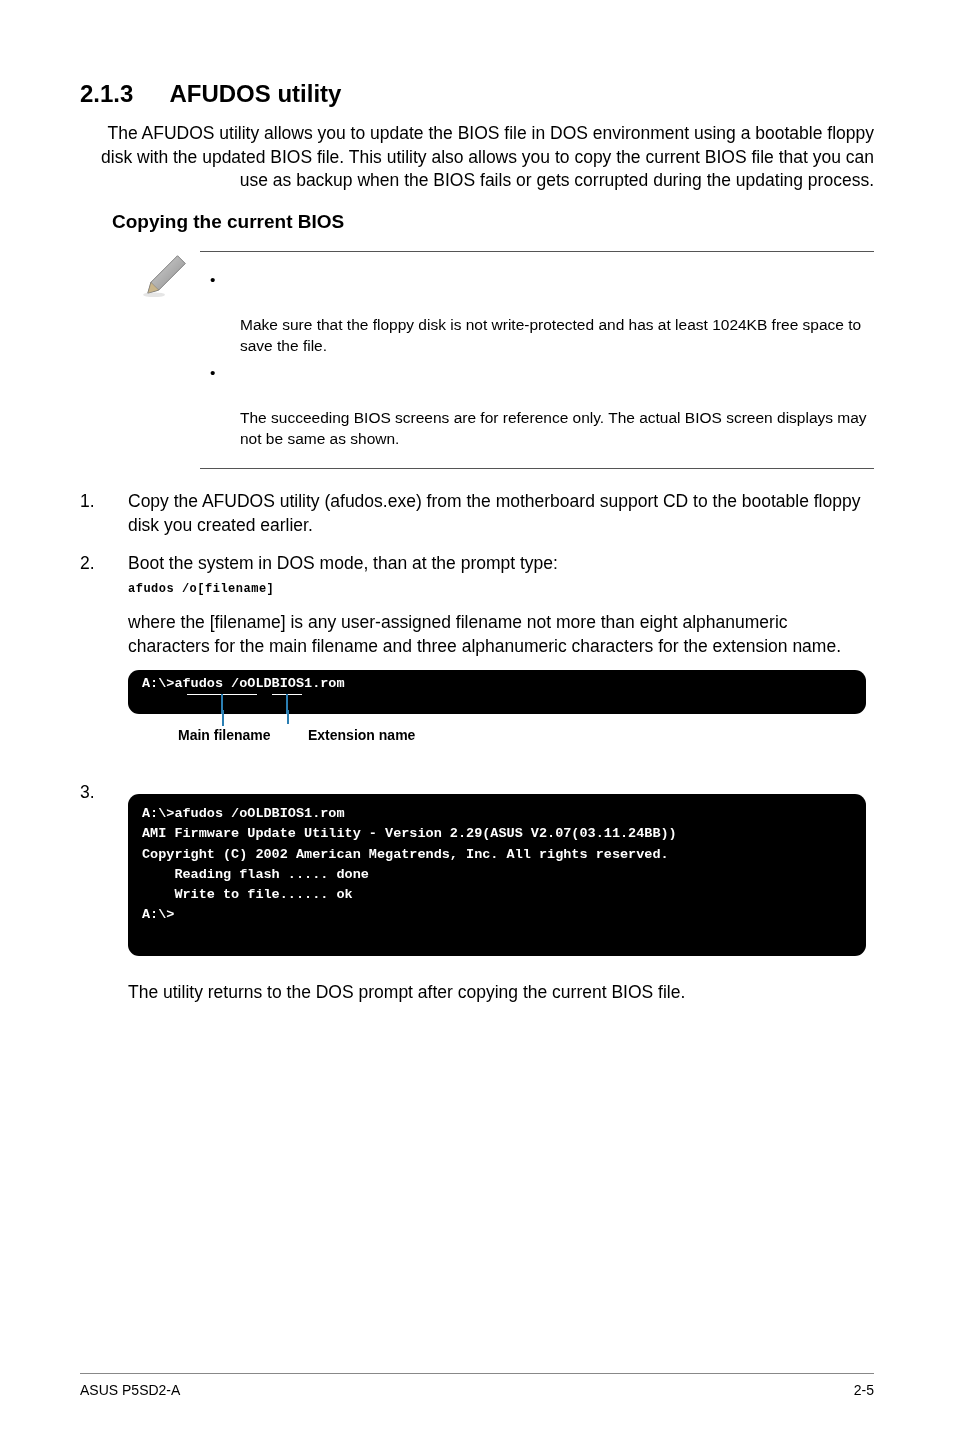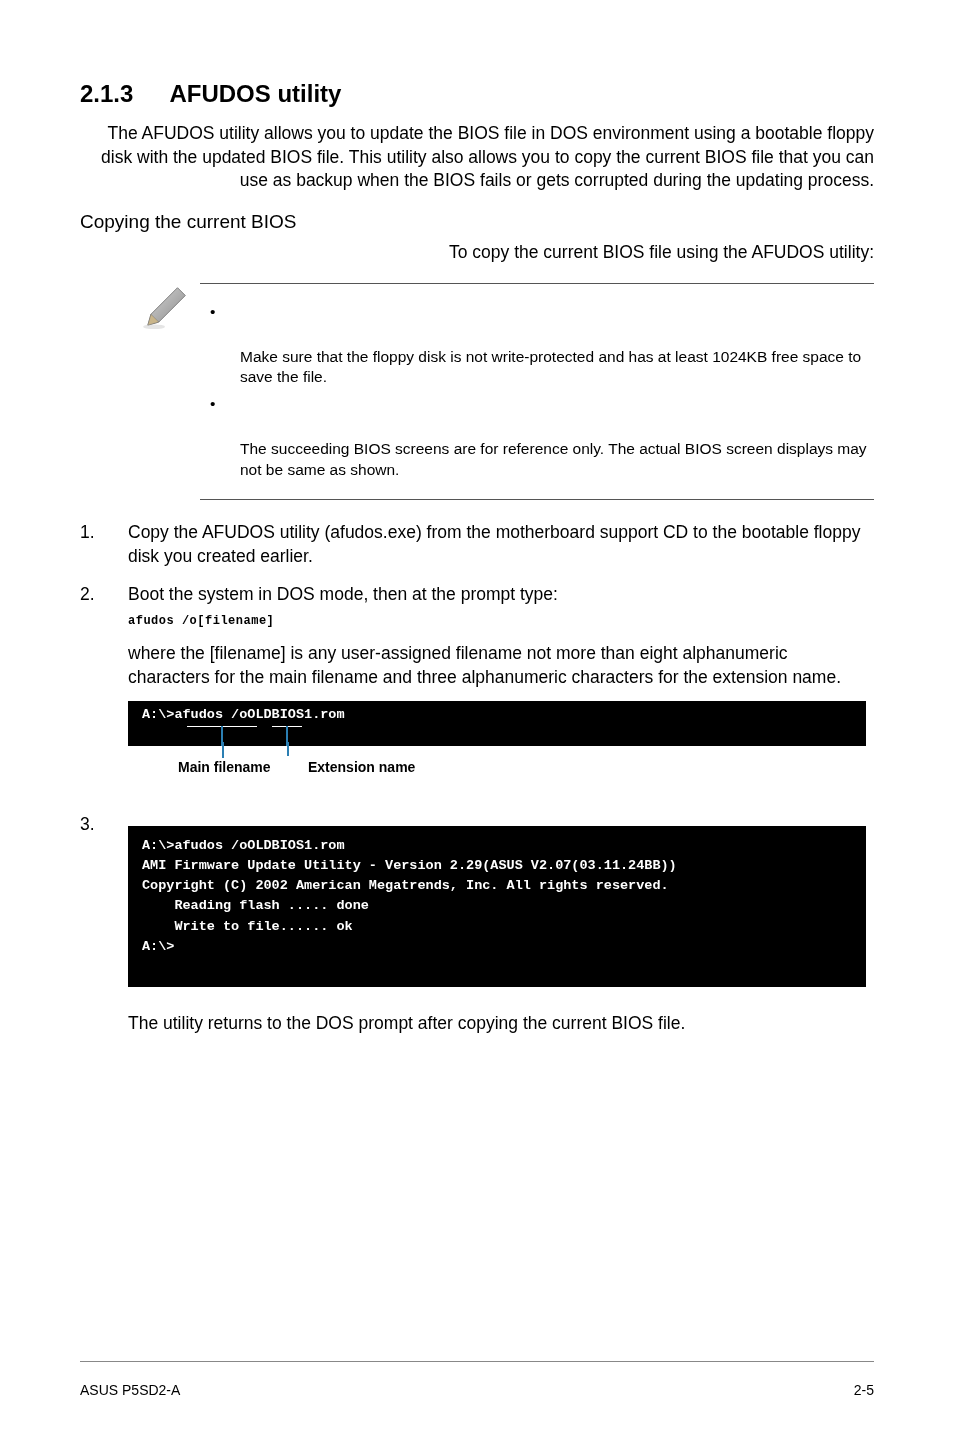--- a/index.html
+++ b/index.html
@@ -1,63 +1,62 @@
 <!DOCTYPE html>
 <html><head>
 <meta charset="utf-8">
 <style>
   * { box-sizing: border-box; margin: 0; padding: 0; }
   html, body { width: 954px; height: 1438px; background: #fff; font-family: Arial, Helvetica, sans-serif; color: #000; }
   .page { padding: 80px 80px 30px 80px; position: relative; height: 100%; }
   h2.section-title { font-size: 24px; font-weight: bold; margin-bottom: 14px; }
   .section-num { display: inline-block; margin-right: 36px; }
   p.body { font-size: 17.5px; line-height: 1.35; margin-bottom: 18px; text-align: right; }
-  h3.sub { font-size: 19px; font-weight: normal; margin-top: 18px; margin-bottom: 8px; }
+  h3.sub { font-size: 19px; font-weight: bold; margin-top: 18px; margin-bottom: 8px; margin-left: 32px; }
 
   .note-block { display: flex; align-items: flex-start; margin: 18px 0 20px 60px; }
   .note-icon { width: 60px; flex: 0 0 60px; }
   .note-lines { flex: 1; border-top: 1px solid #555; border-bottom: 1px solid #555; padding: 12px 0 12px 10px; }
   .note-lines ul { list-style: none; }
   .note-lines li { font-size: 15.5px; line-height: 1.35; margin: 6px 0; display: flex; }
   .note-lines li .bullet { width: 30px; flex: 0 0 30px; text-align: left; }
   .note-lines li .txt { flex: 1; margin-top: 45px; }
 
   ol.steps { list-style: none; margin-top: 18px; }
   ol.steps > li { display: flex; font-size: 17.5px; line-height: 1.38; margin-bottom: 14px; }
   ol.steps > li > .num { width: 48px; flex: 0 0 48px; }
   ol.steps > li > .content { flex: 1; }
   .mono { font-family: "Courier New", monospace; font-size: 12px; font-weight: bold; letter-spacing: 0.5px; }
   .para-indent { margin-top: 12px; margin-bottom: 12px; }
 
-  .terminal { background: #000; color: #fff; font-family: "Courier New", monospace; font-size: 13.5px; font-weight: bold; padding: 10px 14px; margin: 8px 8px 6px 0; line-height: 1.5; white-space: pre; border-radius: 0; position: relative; }
+  .terminal { background: #000; color: #fff; font-family: "Courier New", monospace; font-size: 13.5px; font-weight: bold; padding: 10px 14px; margin: 8px 8px 6px 0; line-height: 1.5; white-space: pre; border-radius: 11px; position: relative; }
   .term-small { padding: 4px 14px 0 14px; }
 
   .diagram { position: relative; height: 40px; margin-top: -4px; margin-bottom: 10px; }
   .diag-line { position: absolute; background: #2b7fb3; width: 2px; }
   .diag-hline { position: absolute; background: #2b7fb3; height: 2px; }
   .diag-label { position: absolute; font-size: 14px; font-weight: bold; }
 
-  .footer { position: absolute; bottom: 40px; left: 80px; right: 80px; border-top: 1px solid #888; padding-top: 20px; font-size: 14px; display: flex; justify-content: space-between; }
+  .footer { position: absolute; bottom: 40px; left: 80px; right: 80px; border-top: 1px solid #888; padding-top: 8px; font-size: 14px; display: flex; justify-content: space-between; }
 
   
   .pencil-svg { width: 50px; height: 50px; }
 </style>
 </head>
 <body>
 
 <div class="page">
 
   <h2 class="section-title">
     <span class="section-num">2.1.3</span><span>AFUDOS utility</span>
   </h2>
 
   <p class="body">The AFUDOS utility allows you to update the BIOS file in DOS environment using a bootable floppy disk with the updated BIOS file. This utility also allows you to copy the current BIOS file that you can use as backup when the BIOS fails or gets corrupted during the updating process.</p>
 
   <h3 class="sub">Copying the current BIOS</h3>
-  <p class="body">To copy the current BIOS file using the AFUDOS utility:</p>
 
   <div class="note-block">
     <div class="note-icon">
       <svg class="pencil-svg" viewBox="0 0 64 64">
         <defs>
           <linearGradient id="g1" x1="0" y1="0" x2="1" y2="1">
             <stop offset="0%" stop-color="#d8d8d8"></stop>
             <stop offset="100%" stop-color="#888"></stop>
           </linearGradient>
         </defs>
@@ -81,21 +80,21 @@
   </div>
 
   <ol class="steps">
     <li>
       <div class="num">1.</div>
       <div class="content">Copy the AFUDOS utility (afudos.exe) from the motherboard support CD to the bootable floppy disk you created earlier.</div>
     </li>
     <li>
       <div class="num">2.</div>
       <div class="content">
-        <div>Boot the system in DOS mode, then at the prompt type:</div>
+        <div>Boot the system in DOS mode, than at the prompt type:</div>
         <div class="mono" style="margin-top:6px;">afudos /o[filename]</div>
         <div class="para-indent">where the [filename] is any user-assigned filename not more than eight alphanumeric characters  for the main filename and three alphanumeric characters for the extension name.</div>
 
         <div class="terminal term-small"><span>A:\&gt;afudos /oOLDBIOS1.rom</span>
 <svg width="210" height="20" style="display:block;">
   <line x1="45" y1="0" x2="115" y2="0" stroke="#fff" stroke-width="2"></line>
   <line x1="130" y1="0" x2="160" y2="0" stroke="#fff" stroke-width="2"></line>
   <line x1="80" y1="0" x2="80" y2="20" stroke="#2b7fb3" stroke-width="2"></line>
   <line x1="145" y1="0" x2="145" y2="20" stroke="#2b7fb3" stroke-width="2"></line>
 </svg></div>

